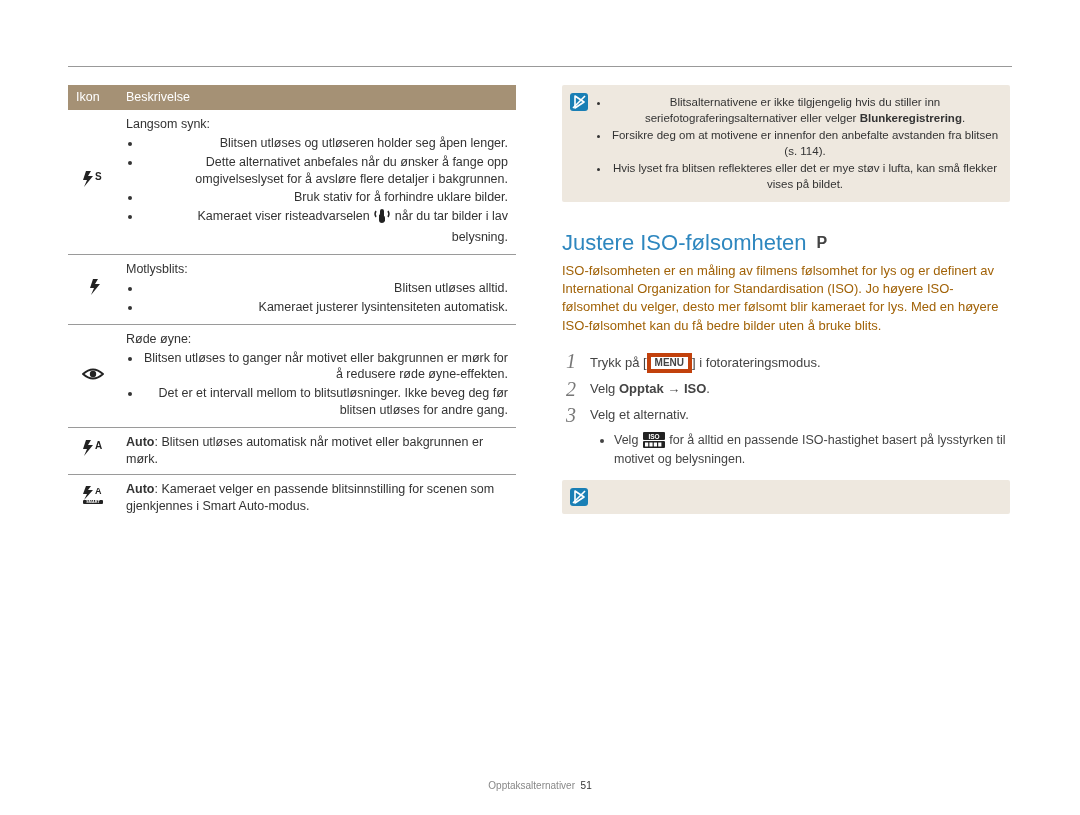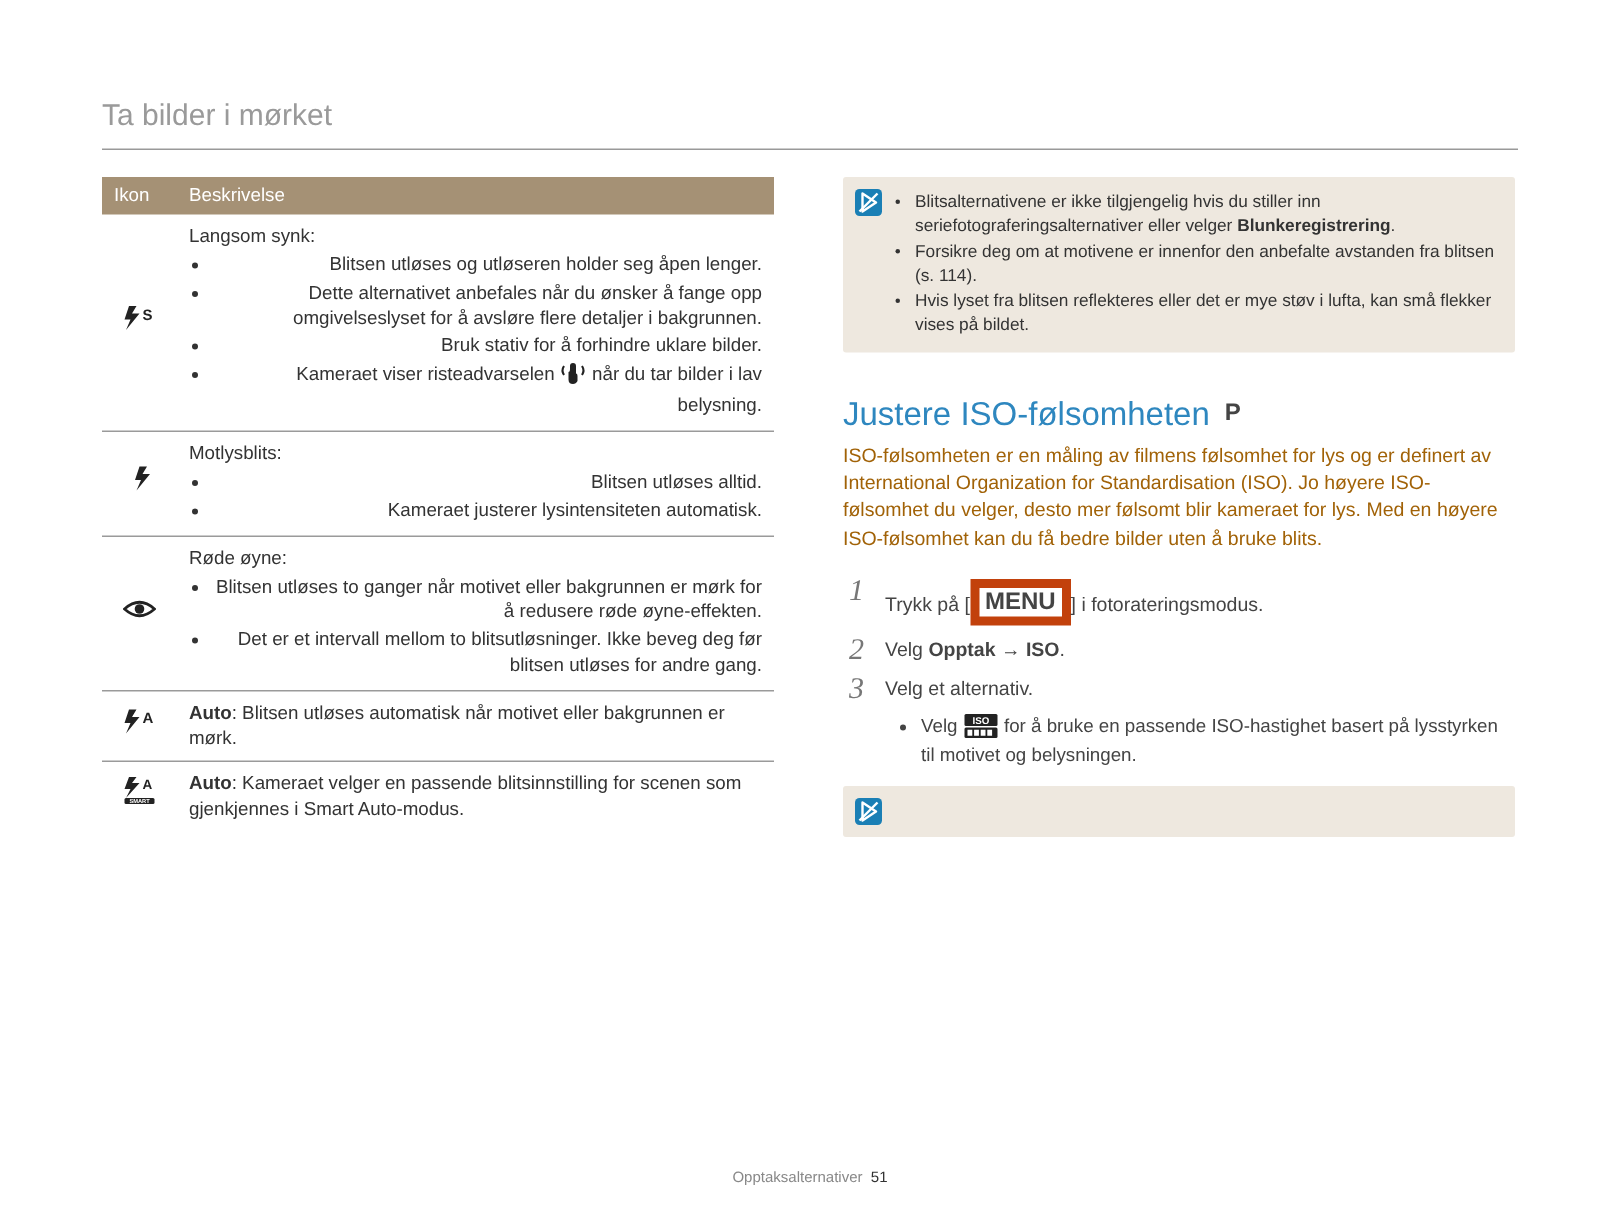--- a/index.html
+++ b/index.html
@@ -14,47 +14,46 @@
   .tbl { width: 100%; border-collapse: collapse; font-size: 12.5px; line-height: 1.35; }
   .tbl thead th { background: #a59175; color: #fff; font-weight: 400; text-align: left; padding: 4px 8px; margin-top: 26px; }
   .tbl thead th:first-child { width: 50px; }
   .tbl td { padding: 6px 8px; border-bottom: 1px solid #9a9a9a; vertical-align: middle; }
   .tbl td.icon-cell { text-align: center; font-size: 16px; }
   .tbl td ul { list-style: disc; padding-left: 16px; }
   .tbl td .row-title { font-weight: 400; }
   .tbl td li { margin: 2px 0; text-align: right; }
   .footnote { font-size: 11px; color: #555; margin-top: 10px; }
 
-  .note-box { background: #eee8df; border-radius: 2px; padding: 8px 10px 8px 8px; display: flex; gap: 8px; font-size: 11.5px; line-height: 1.35; }
+  .note-box { background: #eee8df; border-radius: 2px; padding: 8px 10px 8px 8px; display: flex; gap: 8px; font-size: 11.5px; line-height: 1.35; text-align: center; }
   .note-icon { width: 18px; height: 18px; flex: 0 0 18px; border-radius: 3px; background: #1a7fb5; color: #fff; display: flex; align-items: center; justify-content: center; font-size: 13px; font-weight: bold; }
   .note-box ul { list-style: disc; padding-left: 14px; }
   .note-box li { margin: 2px 0; }
 
   .section-heading { color: #2e87bf; font-size: 22px; font-weight: 400; margin: 28px 0 6px 0; display: flex; align-items: center; gap: 10px; }
   .mode-p { color: #444; font-weight: 700; font-size: 16px; }
   .iso-para { font-size: 13px; color: #a16207; line-height: 1.4; }
   .steps { margin-top: 16px; font-size: 13px; }
   .step { display: flex; align-items: flex-start; gap: 10px; margin: 6px 0; }
   .step-num { font-style: italic; font-family: Georgia, 'Times New Roman', serif; font-size: 20px; color: #777; width: 18px; text-align: center; flex: 0 0 18px; line-height: 1; }
   .step-text { padding-top: 2px; color: #444; }
   .sub-bullet { list-style: disc; padding-left: 28px; margin: 4px 0 14px 24px; font-size: 12.5px; color: #444; }
-  .menu-box { display: inline-block; border: 6px solid #c2410c; padding: 0 4px; font-size: 16px; font-weight: 700; line-height: 1.2; vertical-align: 1px; }
+  .menu-box { display: inline-block; border: 4px solid #c2410c; padding: 0 4px; font-size: 10px; font-weight: 700; line-height: 1.2; vertical-align: 1px; }
   .iso-auto-icon { display: inline-block; vertical-align: -5px; }
   .shake-icon { display: inline-block; vertical-align: -4px; }
 
   .page-footer { position: absolute; bottom: 24px; left: 0; width: 100%; text-align: center; font-size: 10px; color: #888; }
   .page-footer .num { color: #333; }
 
   .bold { font-weight: 700; }
 </style>
 </head>
 <body>
 
 <div class="page">
-  <div class="page-title">Ta bilder i mørket</div>
   <hr class="title-rule">
 
   <div class="columns">
 
     <div class="col-left">
       <table class="tbl">
         <thead>
           <tr>
             <th>Ikon</th>
             <th>Beskrivelse</th>
@@ -208,21 +207,21 @@
             <svg width="24" height="18" viewBox="0 0 24 18">
               <rect x="1" y="1" width="22" height="8" rx="1" fill="#222"></rect>
               <text x="12" y="7.5" font-size="6.5" fill="#fff" text-anchor="middle" font-weight="700">ISO</text>
               <rect x="1" y="10" width="22" height="7" rx="1" fill="#222"></rect>
               <rect x="3" y="11.5" width="3.2" height="4" fill="#fff"></rect>
               <rect x="7.4" y="11.5" width="3.2" height="4" fill="#fff"></rect>
               <rect x="11.8" y="11.5" width="3.2" height="4" fill="#fff"></rect>
               <rect x="16.2" y="11.5" width="3.2" height="4" fill="#fff"></rect>
             </svg>
           </span>
-          <span> for å bruke en passende ISO-hastighet basert på lysstyrken til motivet og belysningen.</span>
+          <span> for å alltid en passende ISO-hastighet basert på lysstyrken til motivet og belysningen.</span>
         </li>
       </ul>
 
       <div class="note-box">
         <div class="note-icon">
           <svg width="14" height="14" viewBox="0 0 14 14">
             <path d="M3 1 L12 7 L3 13 Z" fill="none" stroke="#fff" stroke-width="1.6" stroke-linejoin="round"></path>
             <line x1="1" y1="13" x2="13" y2="1" stroke="#fff" stroke-width="1.6"></line>
           </svg>
         </div>

